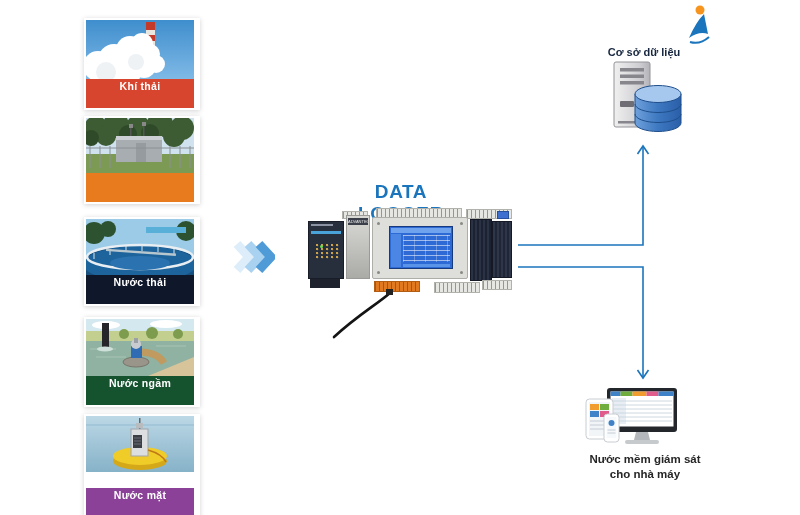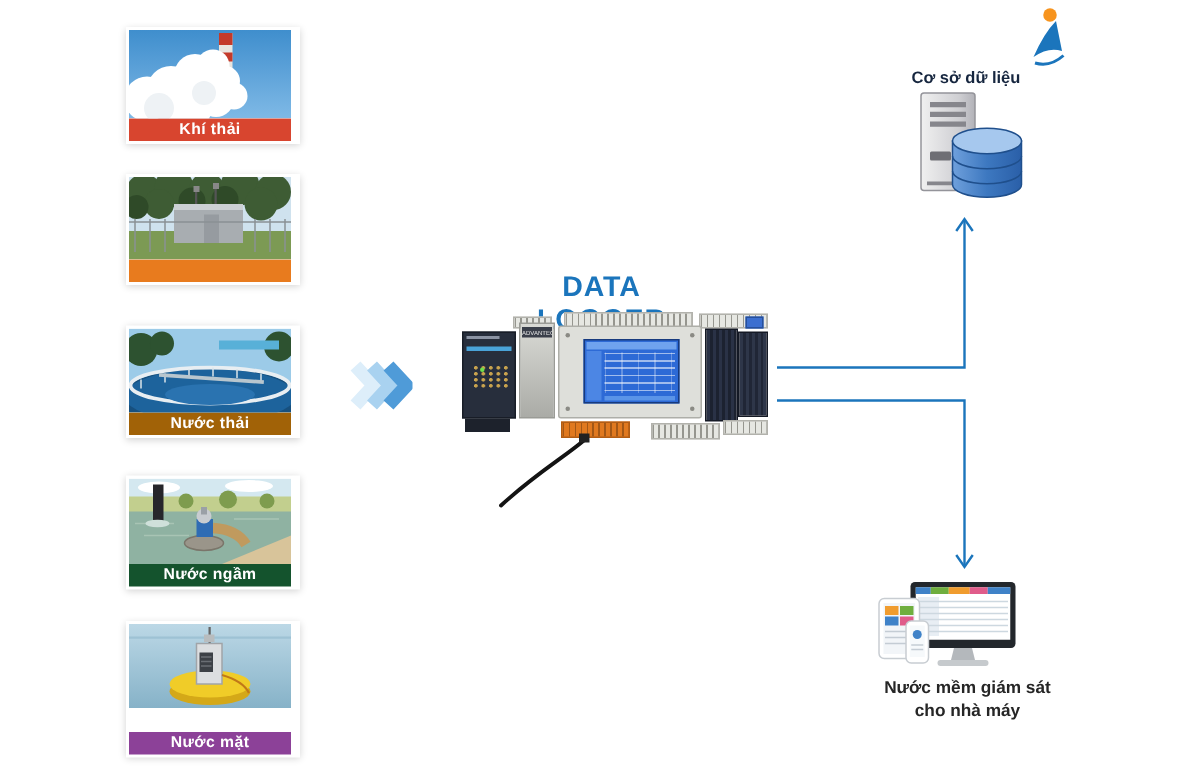--- a/index.html
+++ b/index.html
@@ -5,21 +5,21 @@
   html,body{margin:0;padding:0;background:#fff;}
   #canvas{
     position:relative;width:800px;height:515px;background:#ffffff;overflow:hidden;
     font-family:"Liberation Sans",sans-serif;
   }
   
   .card{position:absolute;left:84px;width:112px;background:#fff;padding:2px;
         box-shadow:0 1px 5px rgba(0,0,0,.18);}
   .photo{position:relative;width:108px;overflow:hidden;display:block;}
   .photo svg{display:block;}
-  .src-bar{width:108px;height:15px;line-height:15px;text-align:center;color:#fff;
+  .src-bar{width:108px;height:29px;line-height:15px;text-align:center;color:#fff;
            font-size:10.5px;font-weight:bold;letter-spacing:.3px;}
   
   .chevrons{position:absolute;left:233px;top:237px;}
   
   .logger-title{position:absolute;left:331px;top:181px;width:140px;text-align:center;
                 font-size:19px;font-weight:bold;color:#1B75BC;letter-spacing:.6px;}
   .device{position:absolute;left:306px;top:203px;width:210px;height:145px;}
   .device *{position:absolute;box-sizing:border-box;}
   .d-teeth{background:#e6e7e2;border:1px solid #b2b2ac;
            background-image:repeating-linear-gradient(90deg,#96968f 0 1px,transparent 1px 4px);}
@@ -162,21 +162,21 @@
             <line x1="24" y1="30" x2="24" y2="36"></line>
           <line x1="40" y1="27" x2="40" y2="33"></line>
             <line x1="56" y1="26" x2="56" y2="32"></line>
           <line x1="72" y1="27" x2="72" y2="33"></line>
             <line x1="88" y1="30" x2="88" y2="36"></line>
         </g>
         <rect x="20" y="32" width="70" height="2.5" fill="#b8c6ce" transform="rotate(4 54 33)"></rect>
         <ellipse cx="54" cy="44" rx="30" ry="7" fill="#2a73b0"></ellipse>
       </svg>
     </div>
-    <div class="src-bar" style="background: #a16207;">Nước thải</div>
+    <div class="src-bar" style="background: #0f172a;">Nước thải</div>
   </div>
 
   <div class="card" style="top:317px">
     <div class="photo" style="height:57px">
       <svg width="108" height="57" viewBox="0 0 108 57">
         <rect width="108" height="57" fill="#d4e8f0"></rect>
         <ellipse cx="20" cy="6" rx="14" ry="4" fill="#fff"></ellipse>
           <ellipse cx="80" cy="5" rx="16" ry="4" fill="#fff"></ellipse>
         <rect x="0" y="12" width="108" height="11" fill="#c2cf8e"></rect>
         <g fill="#7e9c4e">

